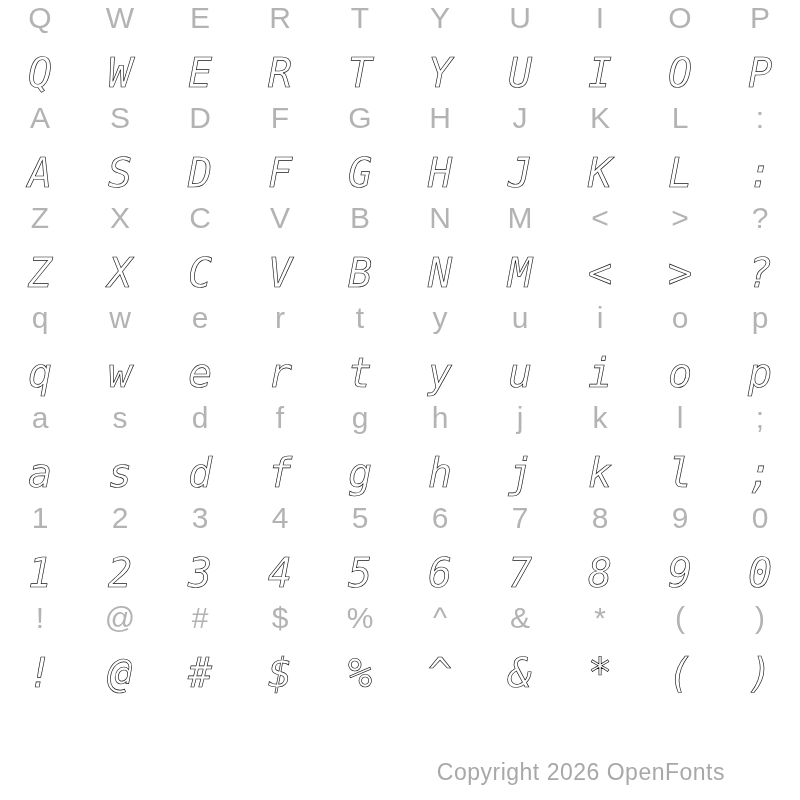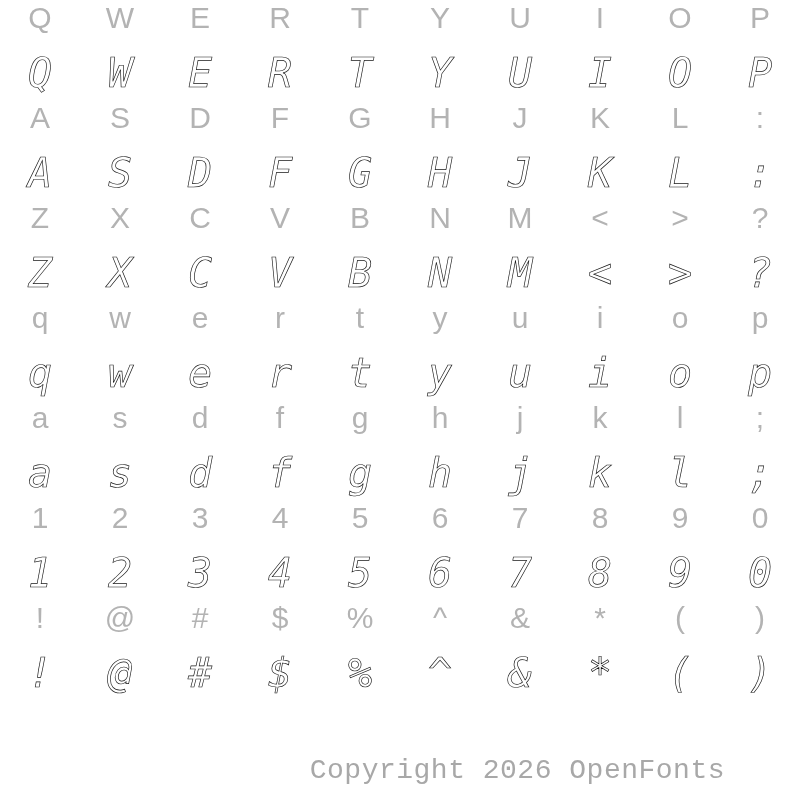--- a/index.html
+++ b/index.html
@@ -52,22 +52,22 @@
   @supports (-webkit-text-stroke: 1px #000) {
     .spec .glyph-cell {
       color: transparent;
       -webkit-text-stroke: 0.65px var(--spec-black, #151515);
     }
   }
   .copyright {
     position: absolute;
     right: 75px;
     bottom: 14px;
-    font-family: Liberation Mono, monospace;
-    font-size: 28px;
+    font-family: Liberation Sans, sans-serif;
+    font-size: 23px;
     color: var(--footer-gray, #a8a8a8);
     letter-spacing: 0.5px;
     white-space: nowrap;
   }
 </style>
 </head>
 <body style="--ref-gray: #b3b3b3; --spec-black: #151515; --footer-gray: #a8a8a8;">
 
 <div class="glyph-grid" id="glyph-grid">
     <div class="glyph-row ref">

